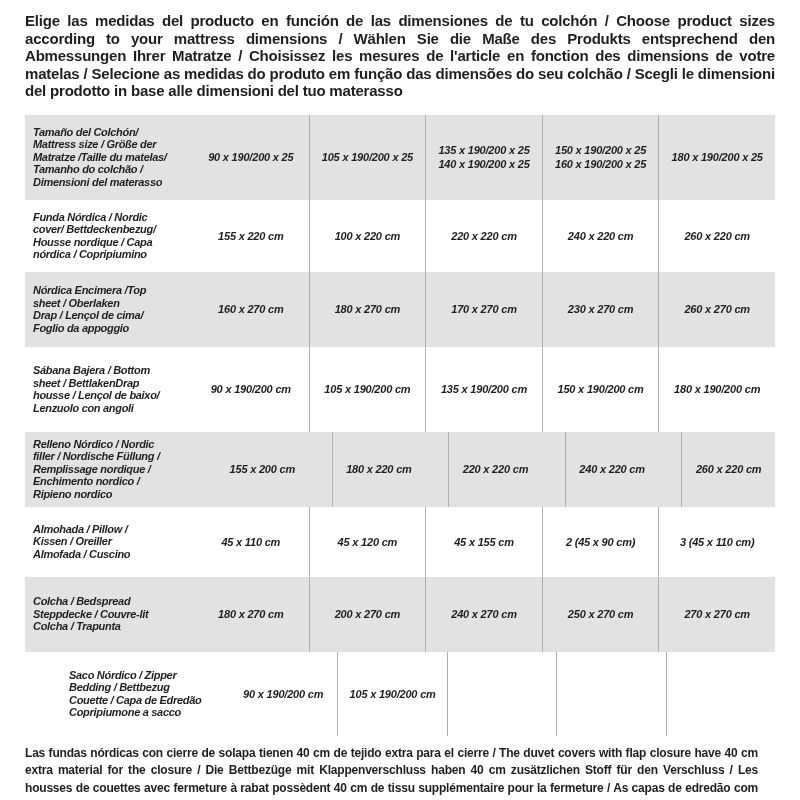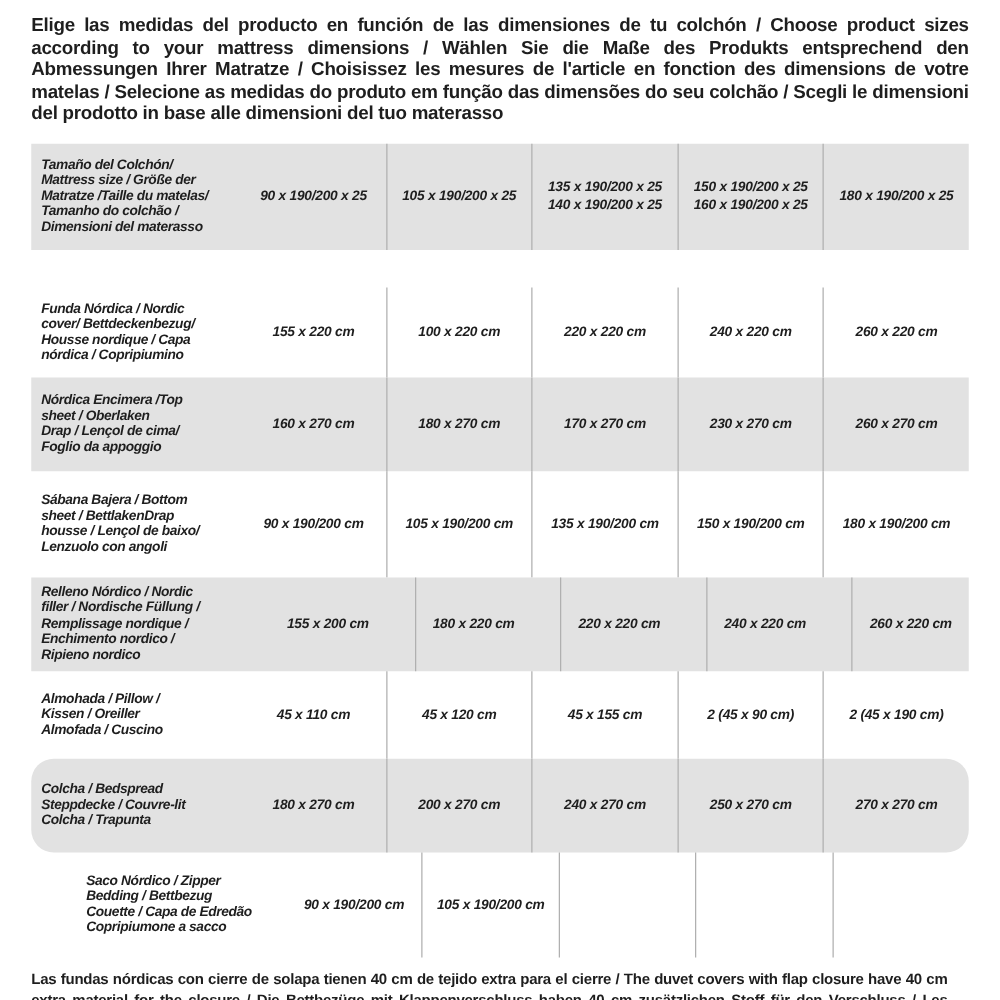--- a/index.html
+++ b/index.html
@@ -64,21 +64,21 @@
           <div>140 x 190/200 x 25</div>
         </div>
         <div class="cell value sep">
           <div>150 x 190/200 x 25</div>
           <div>160 x 190/200 x 25</div>
         </div>
         <div class="cell value sep">
           <div>180 x 190/200 x 25</div>
         </div>
       </div>
-      <div class="row" style="min-height: 72px; margin-top: 30px;">
+      <div class="row" style="min-height: 72px;">
         <div class="cell label">
           <div>Funda Nórdica /  Nordic</div>
           <div>cover/ Bettdeckenbezug/</div>
           <div>Housse nordique  / Capa</div>
           <div>nórdica / Copripiumino</div>
         </div>
         <div class="cell value">
           <div>155 x 220 cm</div>
         </div>
         <div class="cell value sep">
@@ -176,24 +176,24 @@
         <div class="cell value sep">
           <div>45 x 120 cm</div>
         </div>
         <div class="cell value sep">
           <div>45 x 155 cm</div>
         </div>
         <div class="cell value sep">
           <div>2 (45 x 90 cm)</div>
         </div>
         <div class="cell value sep">
-          <div>2 (45 x 190 cm)</div>
-        </div>
-      </div>
-      <div class="row alt" style="min-height: 75px; border-radius: 18px;">
+          <div>3 (45 x 110 cm)</div>
+        </div>
+      </div>
+      <div class="row alt" style="min-height: 75px;">
         <div class="cell label">
           <div>Colcha / Bedspread</div>
           <div>Steppdecke / Couvre-lit</div>
           <div>Colcha / Trapunta</div>
         </div>
         <div class="cell value">
           <div>180 x 270 cm</div>
         </div>
         <div class="cell value sep">
           <div>200 x 270 cm</div>

